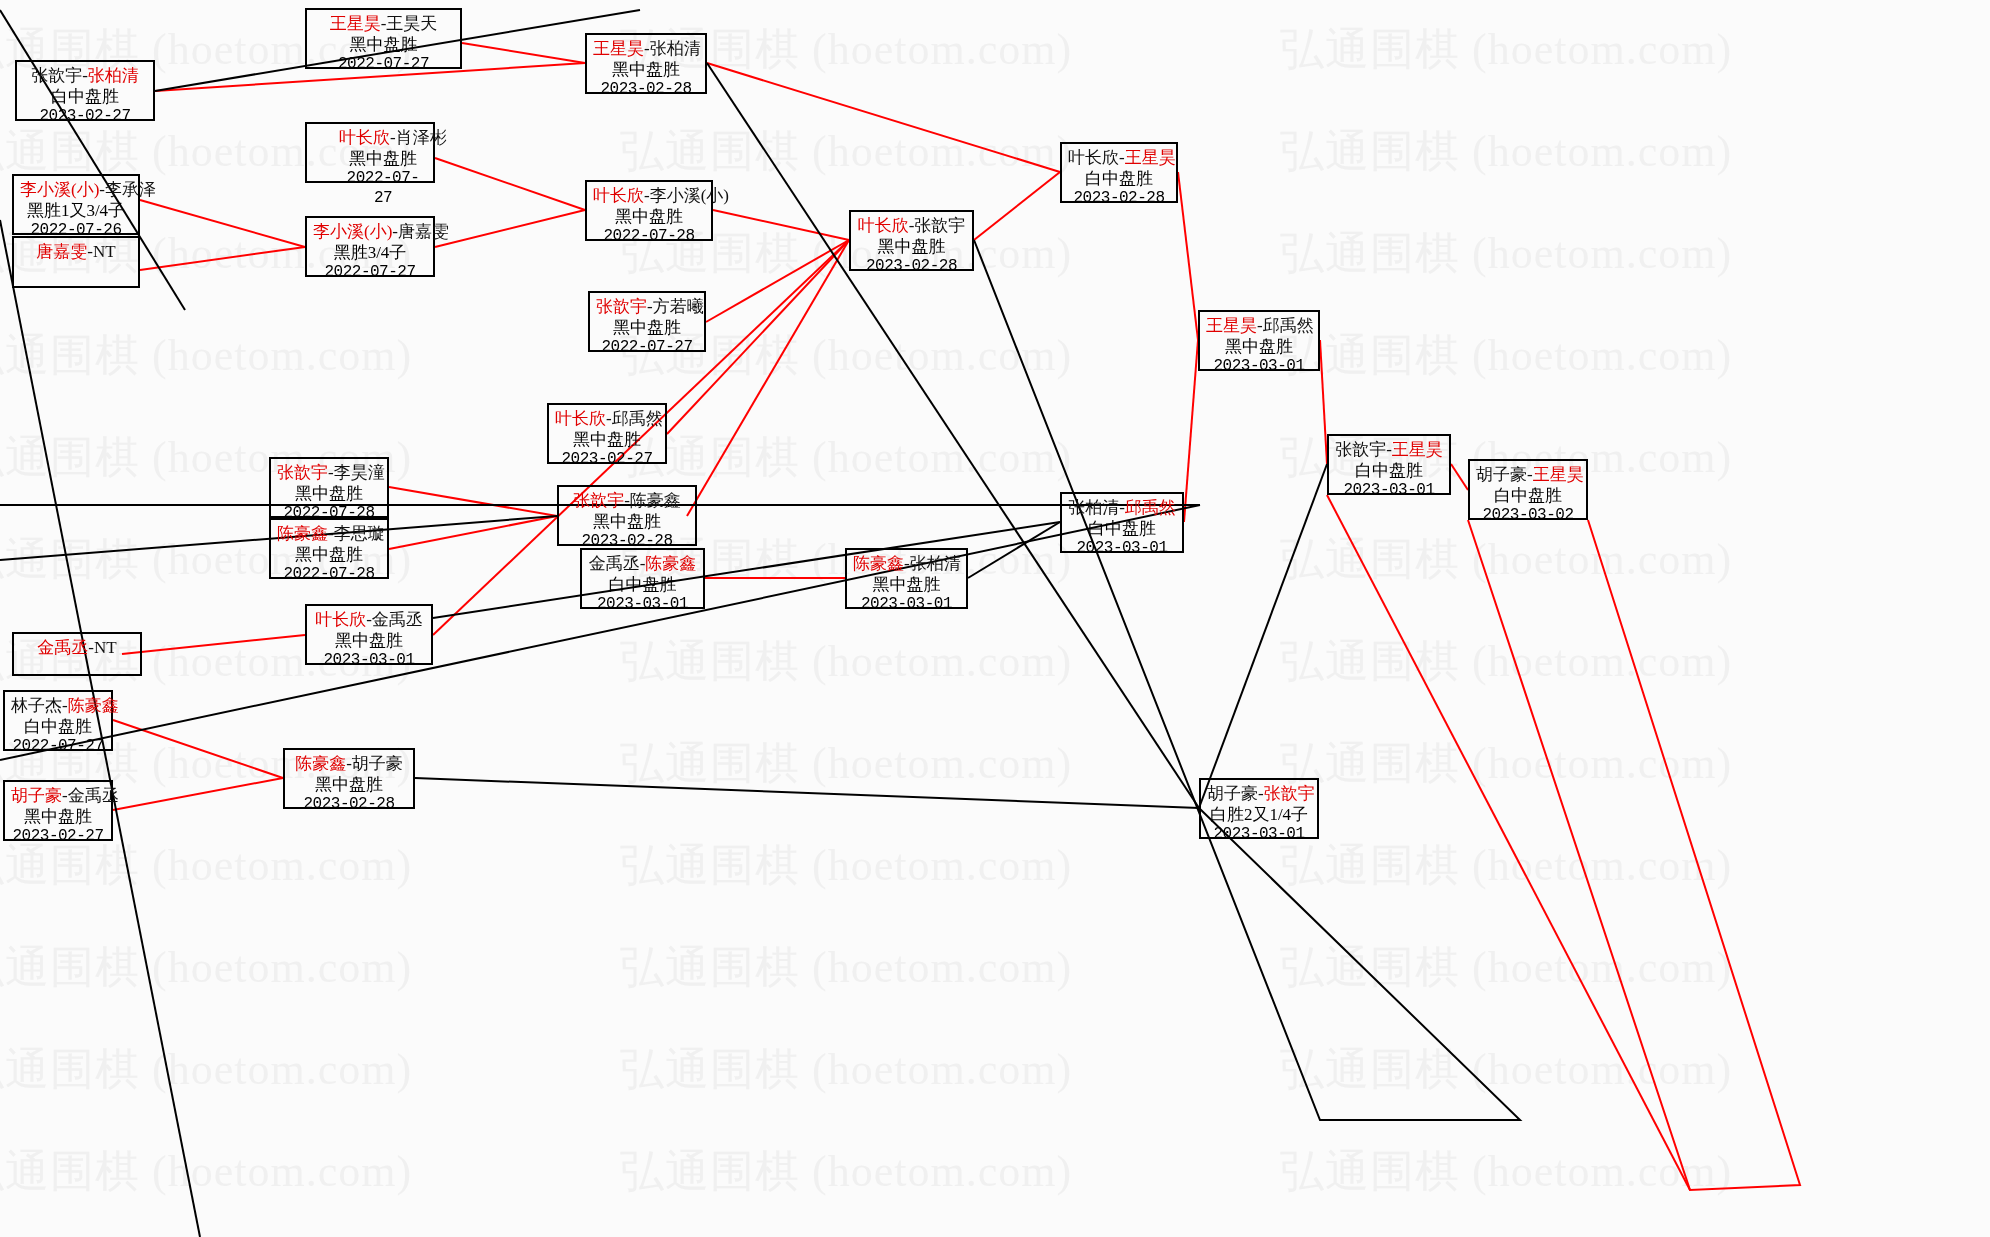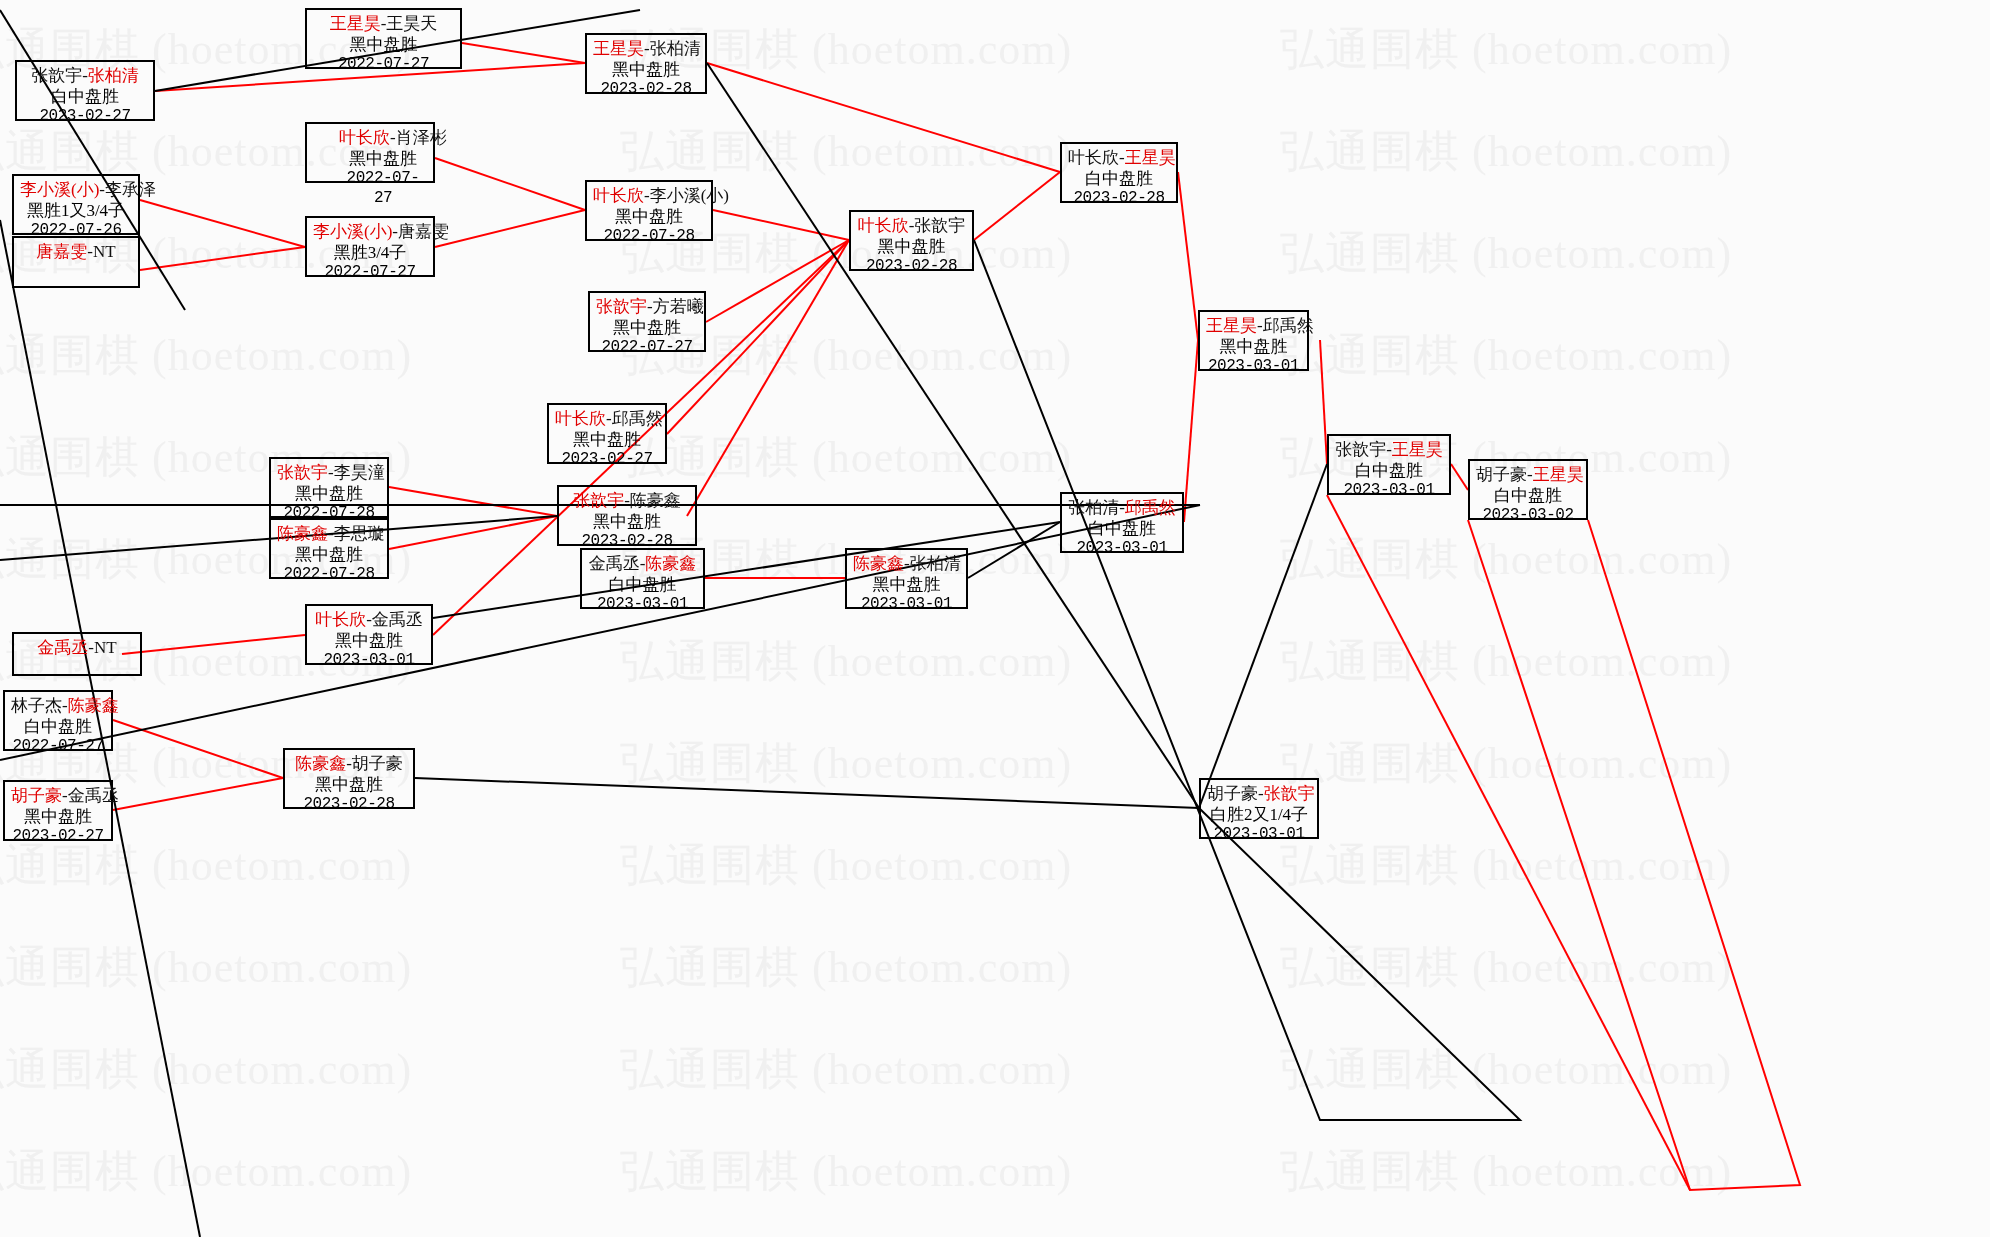--- a/index.html
+++ b/index.html
@@ -165,21 +165,21 @@
       <div class="node" id="n10" style="left: 849px; top: 210px; width: 125px; height: 61px;">
         <div class="players"><span class="w">叶长欣</span><span class="l">-</span><span class="l">张歆宇</span></div>
         <div class="result">黑中盘胜</div>
         <div class="date">2023-02-28</div>
       </div>
       <div class="node" id="n11" style="left: 1060px; top: 142px; width: 118px; height: 61px;">
         <div class="players"><span class="l">叶长欣</span><span class="l">-</span><span class="w">王星昊</span></div>
         <div class="result">白中盘胜</div>
         <div class="date">2023-02-28</div>
       </div>
-      <div class="node" id="n12" style="left: 1198px; top: 310px; width: 111px; height: 61px;">
+      <div class="node" id="n12" style="left: 1198px; top: 310px; width: 122px; height: 61px;">
         <div class="players"><span class="w">王星昊</span><span class="l">-</span><span class="l">邱禹然</span></div>
         <div class="result">黑中盘胜</div>
         <div class="date">2023-03-01</div>
       </div>
       <div class="node" id="n13" style="left: 1327px; top: 434px; width: 124px; height: 61px;">
         <div class="players"><span class="l">张歆宇</span><span class="l">-</span><span class="w">王星昊</span></div>
         <div class="result">白中盘胜</div>
         <div class="date">2023-03-01</div>
       </div>
       <div class="node" id="n14" style="left: 1468px; top: 459px; width: 120px; height: 61px;">

